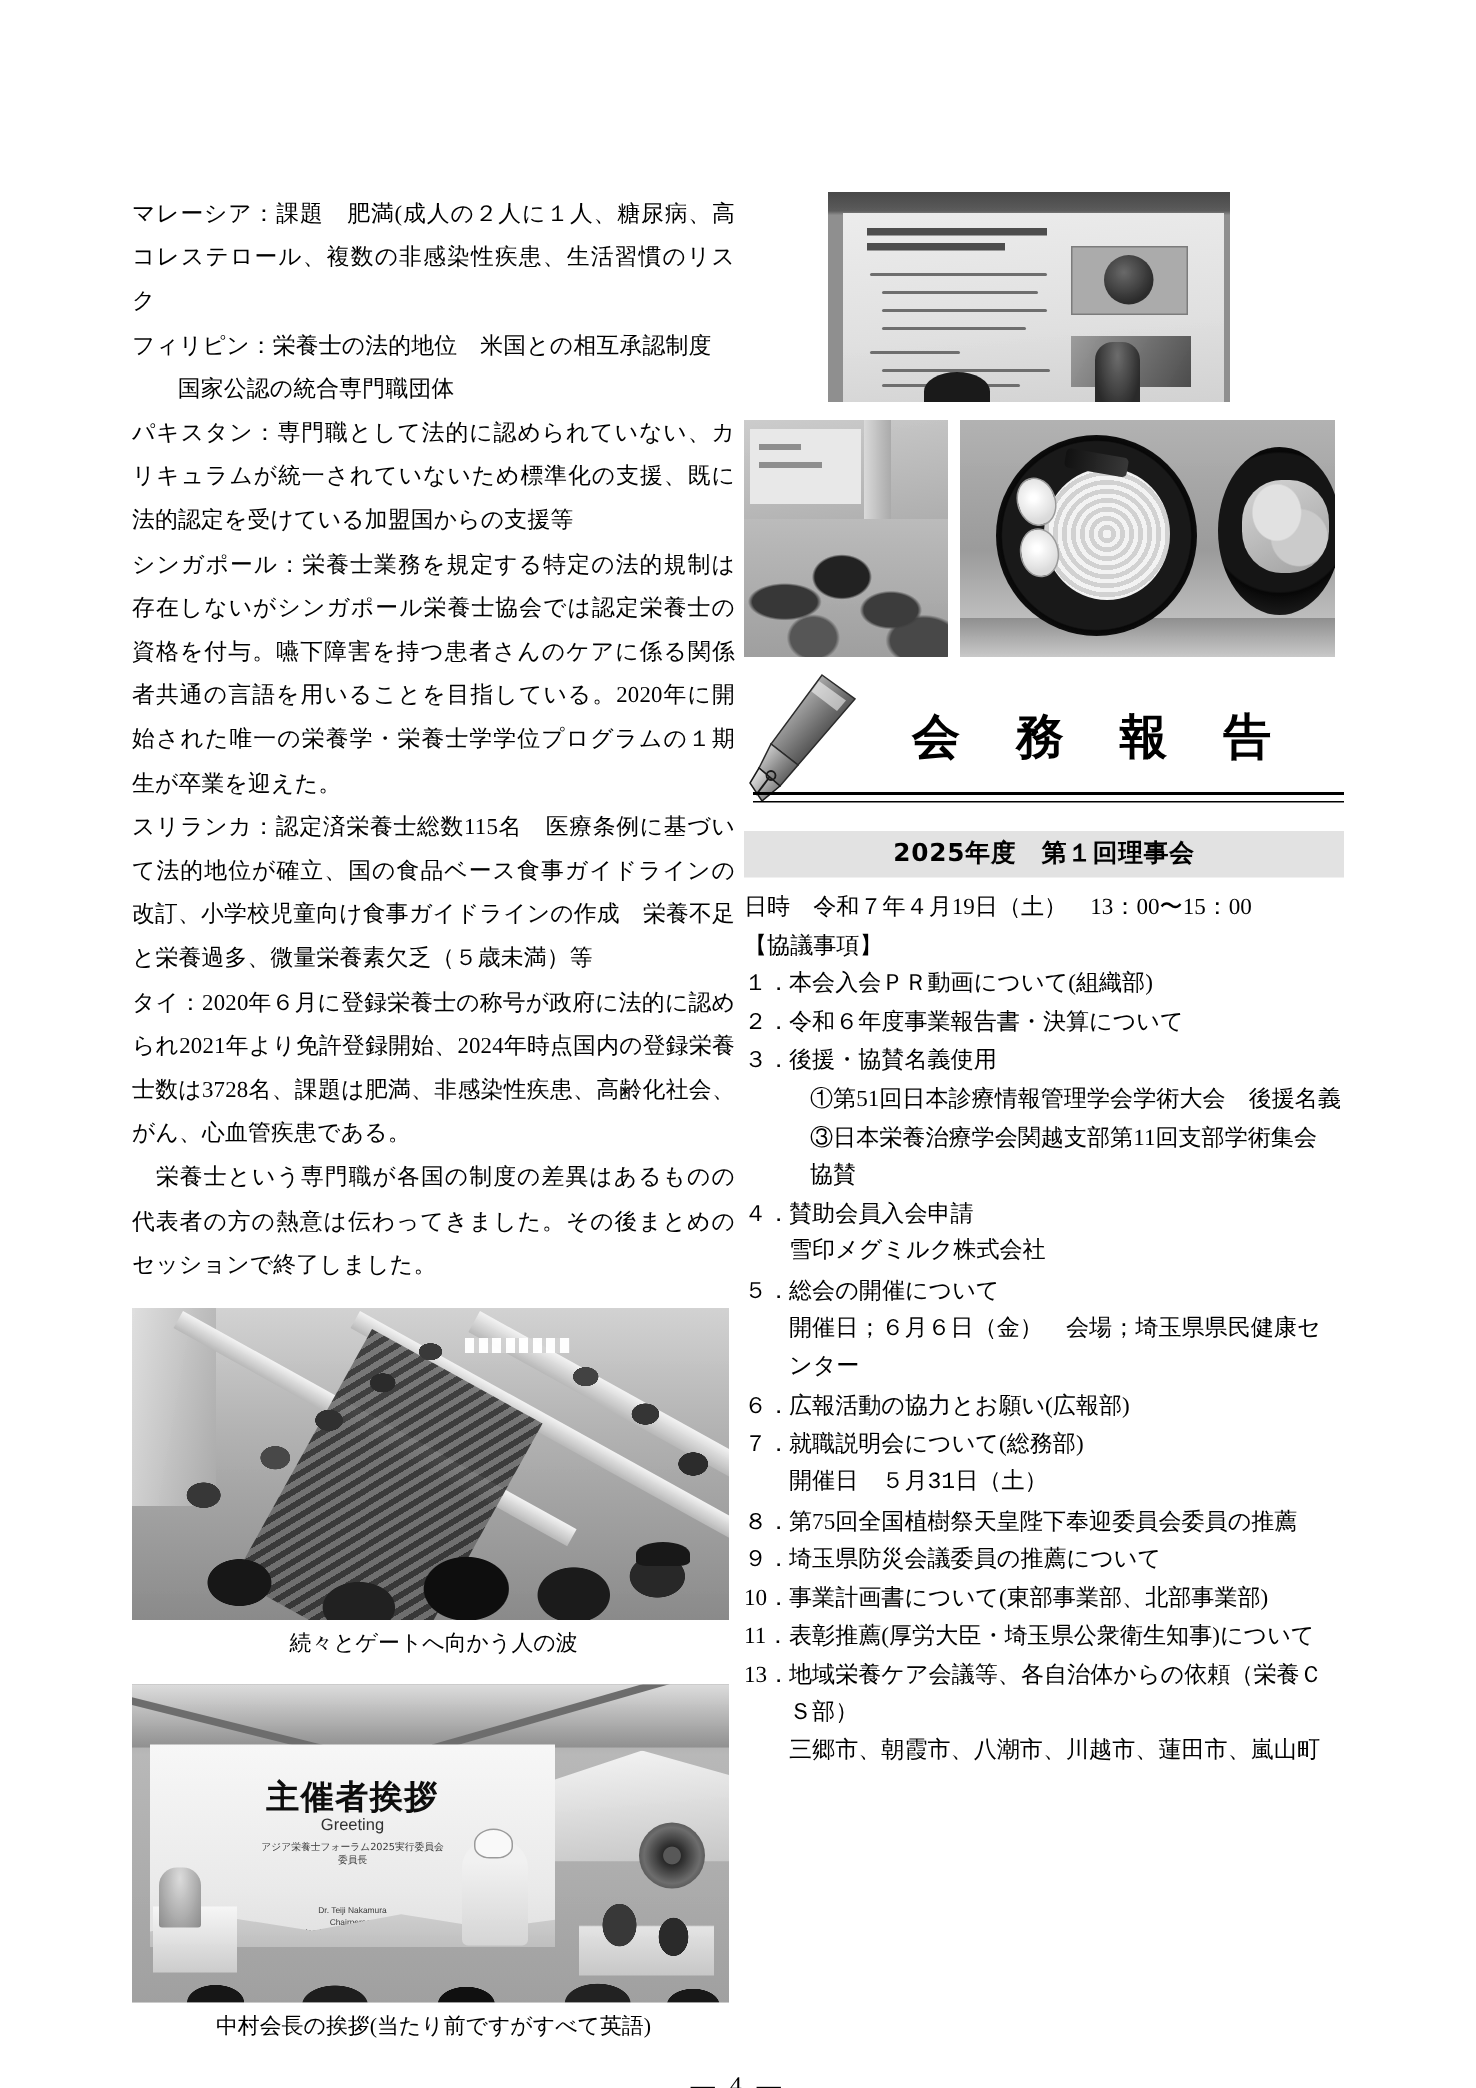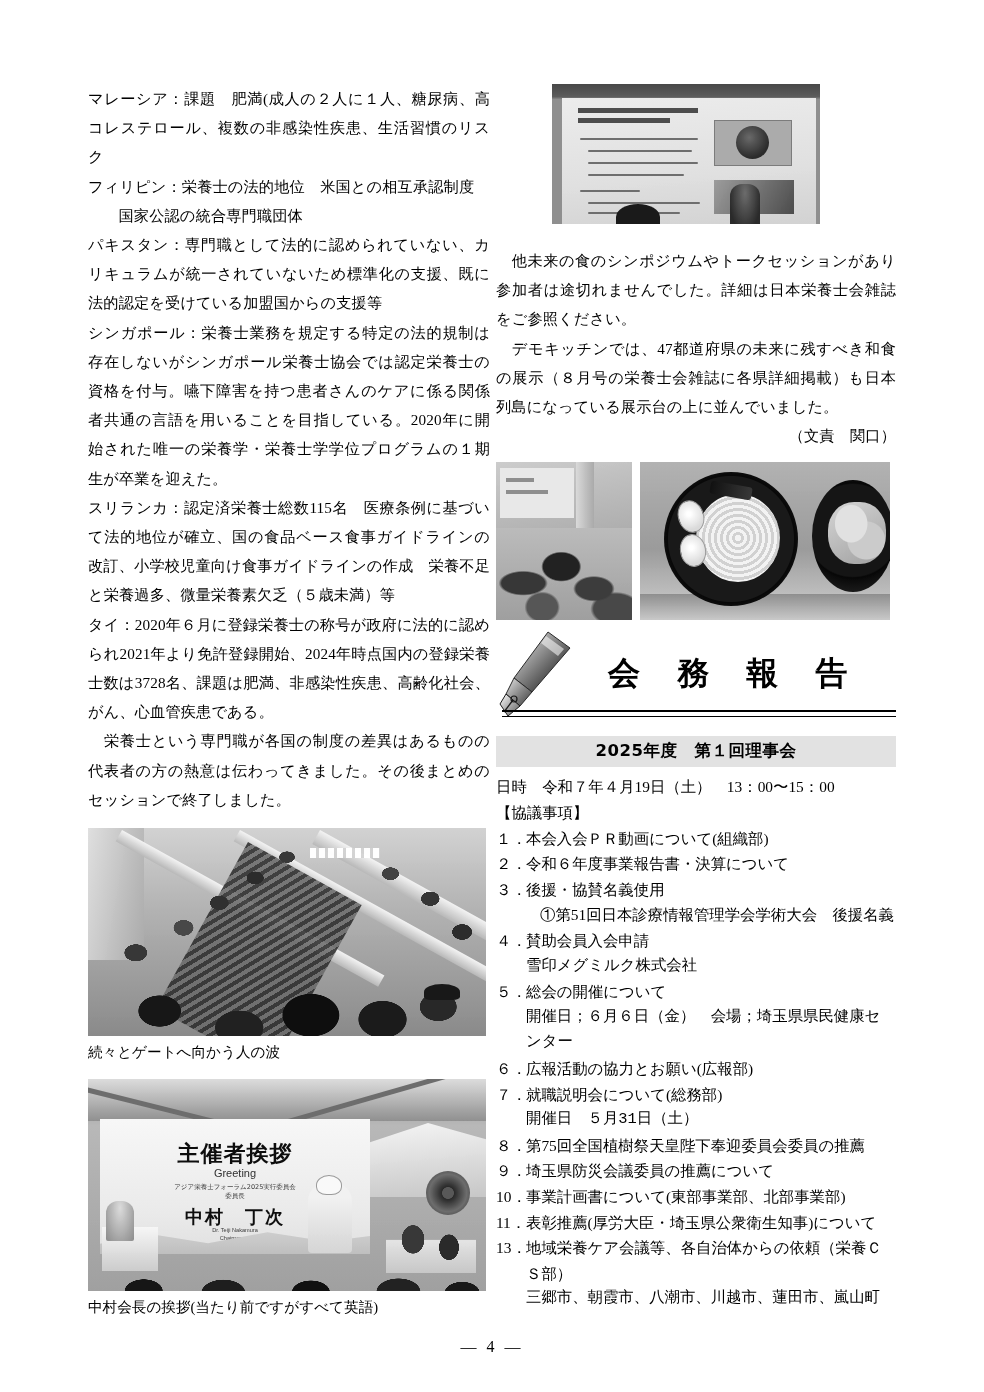--- a/index.html
+++ b/index.html
@@ -11,20 +11,21 @@
     width: 984px; height: 1392px;
     position: relative;
     font-family: "Liberation Serif", "DejaVu Serif", serif;
     color: #000;
     overflow: hidden;
   }
   .page {
     position: absolute;
     inset: 0;
     background: #fff;
+    margin-top: 44px;
   }
 
   
   .col-left {
     position: absolute;
     left: 88px; top: 84px;
     width: 402px;
   }
   .col-right {
     position: absolute;
@@ -58,21 +59,21 @@
     position: relative;
     overflow: hidden;
     background: #b4b4b4;
     filter: grayscale(100%) contrast(104%);
   }
   .photo-inner { position: absolute; inset: 0; }
 
   .caption {
     font-size: 14.6px;
     line-height: 22px;
-    text-align: left;
+    text-align: center;
     font-family: "Liberation Serif", "DejaVu Serif", serif;
     margin-top: 5px;
   }
 
   
   .ph-poster {
     width: 268px; height: 140px;
     margin-left: 56px;
   }
   .ph-poster .bg {
@@ -448,21 +449,20 @@
         <div class="bg"></div>
         <div class="tent"></div>
         <div class="tbar tb1"></div>
         <div class="tbar tb2"></div>
         <div class="tent2"></div>
         <div class="fan"></div>
         <div class="screen">
           <div class="s-main">主催者挨拶</div>
           <div class="s-sub">Greeting</div>
           <div class="s-org">アジア栄養士フォーラム2025実行委員会<br>委員長</div>
-          <div class="s-name">中村　丁次</div>
           <div class="s-en">Dr. Teiji Nakamura<br>Chairperson<br>of The 2025 Asian Dietetic Forum Executive Committee</div>
           <div class="s-hill"></div>
         </div>
         <div class="podium"></div>
         <div class="person-left"></div>
         <div class="speaker"></div>
         <div class="speaker-head"></div>
         <div class="chairs"></div>
         <div class="audience"></div>
       </div>
@@ -487,25 +487,20 @@
           <div class="pline" style="left:26px;top:114px;width:92px;"></div>
           <div class="pimg"></div>
           <div class="pcircle"></div>
           <div class="pphoto"></div>
           <div class="pperson"></div>
         </div>
         <div class="head"></div>
       </div>
     </div>
 
-    <div class="body-text" style="margin-top:22px;">
-      <p class="para">　他未来の食のシンポジウムやトークセッションがあり参加者は途切れませんでした。詳細は日本栄養士会雑誌をご参照ください。</p>
-      <p class="para">　デモキッチンでは、47都道府県の未来に残すべき和食の展示（８月号の栄養士会雑誌に各県詳細掲載）も日本列島になっている展示台の上に並んでいました。</p>
-      <p class="para" style="text-align:right;">（文責　関口）</p>
-    </div>
 
     <div style="display:flex; gap:8px; margin-top:12px;">
       <div class="photo ph-demo">
         <div class="photo-inner">
           <div class="bg"></div>
           <div class="panel"></div>
           <div class="pantxt1"></div>
           <div class="pantxt2"></div>
           <div class="pillar"></div>
           <div class="crowd"></div>
@@ -576,20 +571,21 @@
           </div>
           <div class="ag-item">
             <span class="ag-num">２．</span>
             <span class="ag-body">令和６年度事業報告書・決算について</span>
           </div>
           <div class="ag-item">
             <span class="ag-num">３．</span>
             <span class="ag-body">後援・協賛名義使用</span>
           </div>
           <div class="ag-sub2">①第51回日本診療情報管理学会学術大会　後援名義</div>
+          <div class="ag-sub2">③日本栄養治療学会関越支部第11回支部学術集会　協賛</div>
           <div class="ag-item">
             <span class="ag-num">４．</span>
             <span class="ag-body">賛助会員入会申請</span>
           </div>
           <div class="ag-sub">雪印メグミルク株式会社</div>
           <div class="ag-item">
             <span class="ag-num">５．</span>
             <span class="ag-body">総会の開催について</span>
           </div>
           <div class="ag-sub">開催日；６月６日（金）　会場；埼玉県県民健康センター</div>

